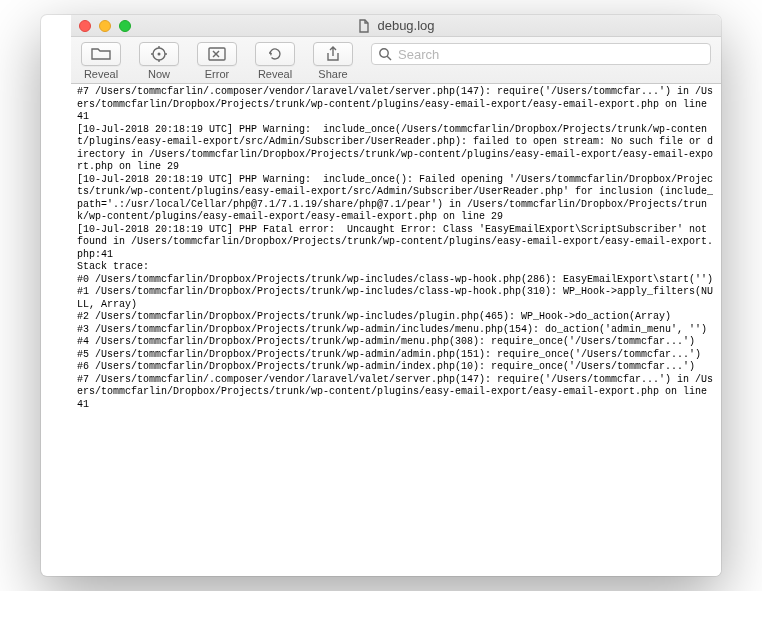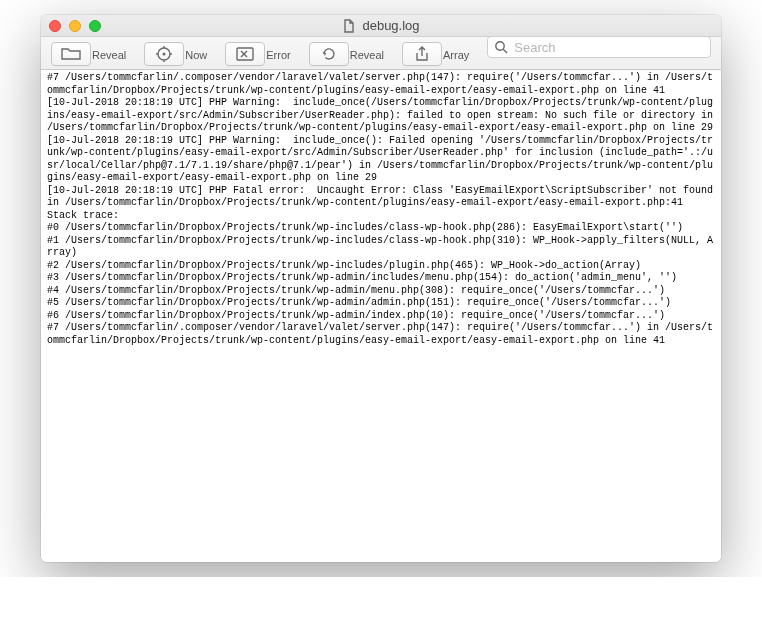--- a/index.html
+++ b/index.html
@@ -9,20 +9,21 @@
       display: flex;
       justify-content: center;
       padding: 15px;
     }
     .window {
       width: 680px;
       background: #fff;
       border-radius: 6px;
       box-shadow: 0 20px 60px rgba(0,0,0,0.35), 0 0 0 1px rgba(0,0,0,0.08);
       overflow: hidden;
+      padding-left: 30px;
     }
     .titlebar {
       height: 22px;
       background: linear-gradient(#ededed, #e4e4e4);
       border-bottom: 1px solid #d0d0d0;
       display: flex;
       align-items: center;
       position: relative;
       padding: 0 8px;
     }
@@ -49,20 +50,21 @@
     .toolbar {
       background: linear-gradient(#f7f7f7, #efefef);
       border-bottom: 1px solid #c9c9c9;
       display: flex;
       align-items: center;
       padding: 5px 10px 3px 10px;
       gap: 18px;
     }
     .tb-item {
       display: flex;
+      flex-direction: column;
       align-items: center;
       gap: 1px;
       cursor: default;
     }
     .tb-btn {
       width: 40px;
       height: 24px;
       background: linear-gradient(#fefefe, #f3f3f3);
       border: 1px solid #c7c7c7;
       border-radius: 4px;
@@ -181,21 +183,21 @@
       </div>
       <div class="tb-label">Reveal</div>
     </div>
 
     <div class="tb-item">
       <div class="tb-btn">
         <svg width="16" height="18">
             <path class="icon-stroke" d="M8 11V2M5 5l3-3 3 3M3 8v7h10V8"></path>
           </svg>
       </div>
-      <div class="tb-label">Array</div>
+      <div class="tb-label">Share</div>
     </div>
 
     <div class="search-wrap">
       <span class="search-icon">
         <svg viewBox="0 0 14 14">
             <circle class="icon-stroke" stroke="#b6b6b6" cx="6" cy="6" r="4.2"></circle>
             <line class="icon-stroke" stroke="#b6b6b6" x1="9.2" y1="9.2" x2="13" y2="13"></line>
           </svg>
       </span>
       <input class="search-input" type="text" placeholder="Search" style="">

